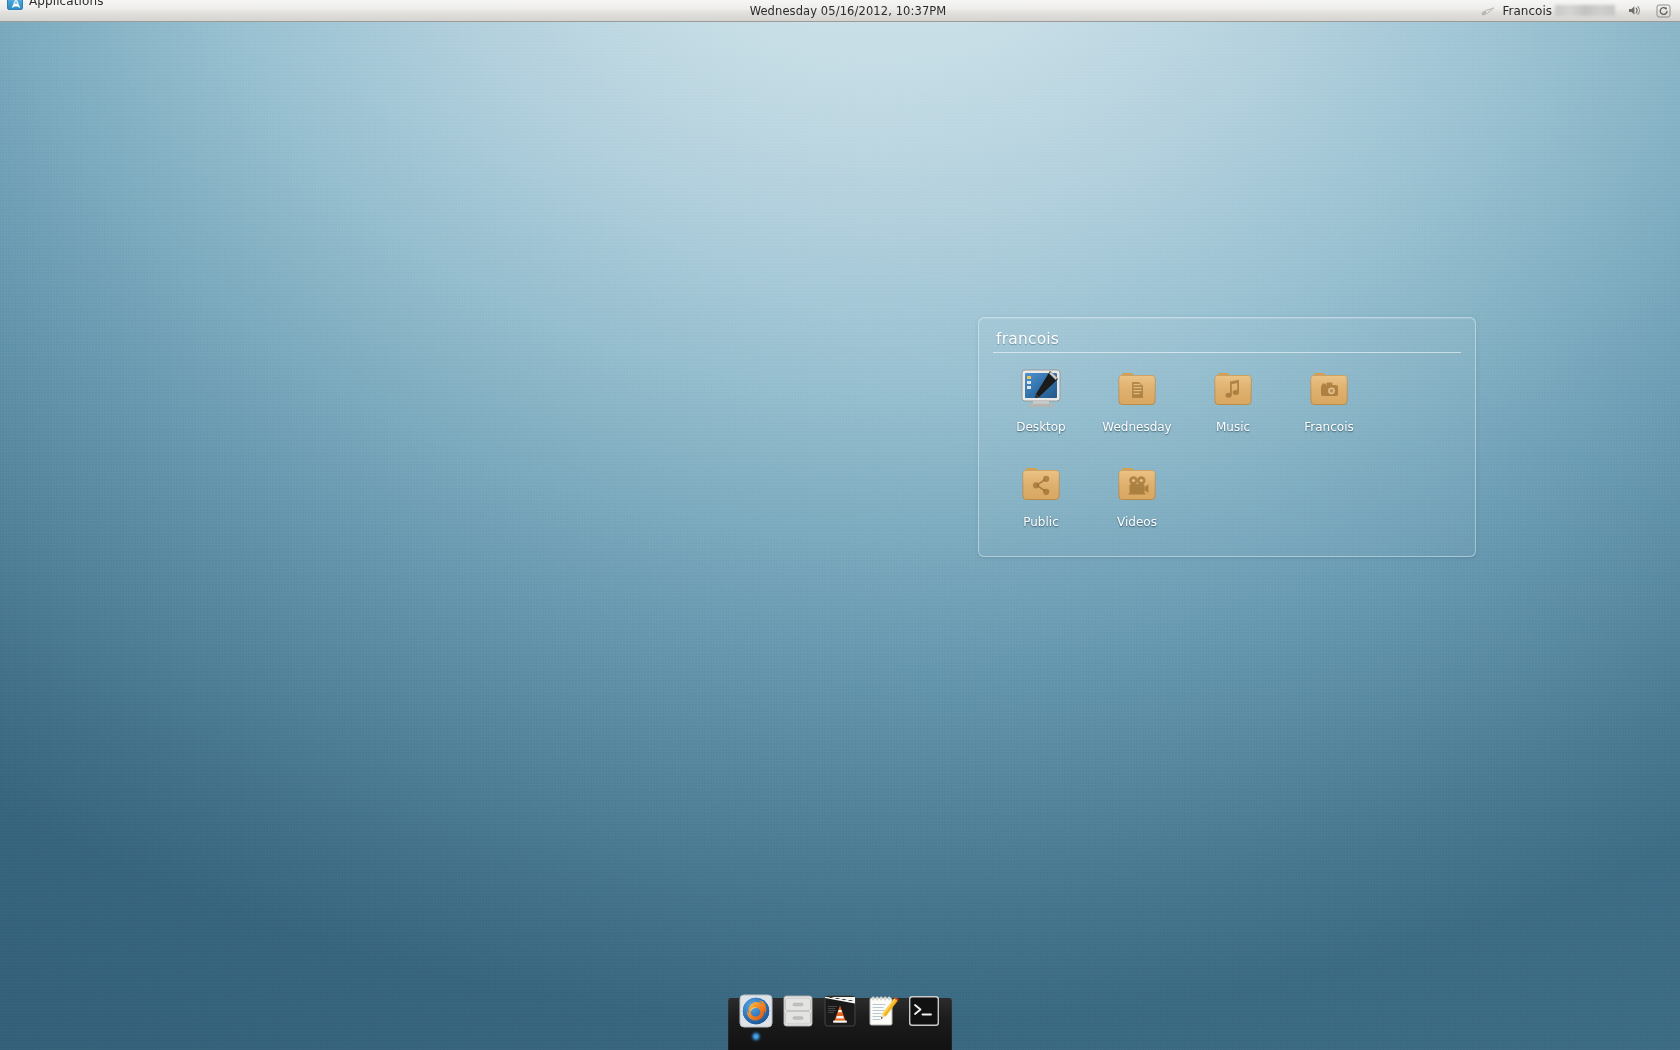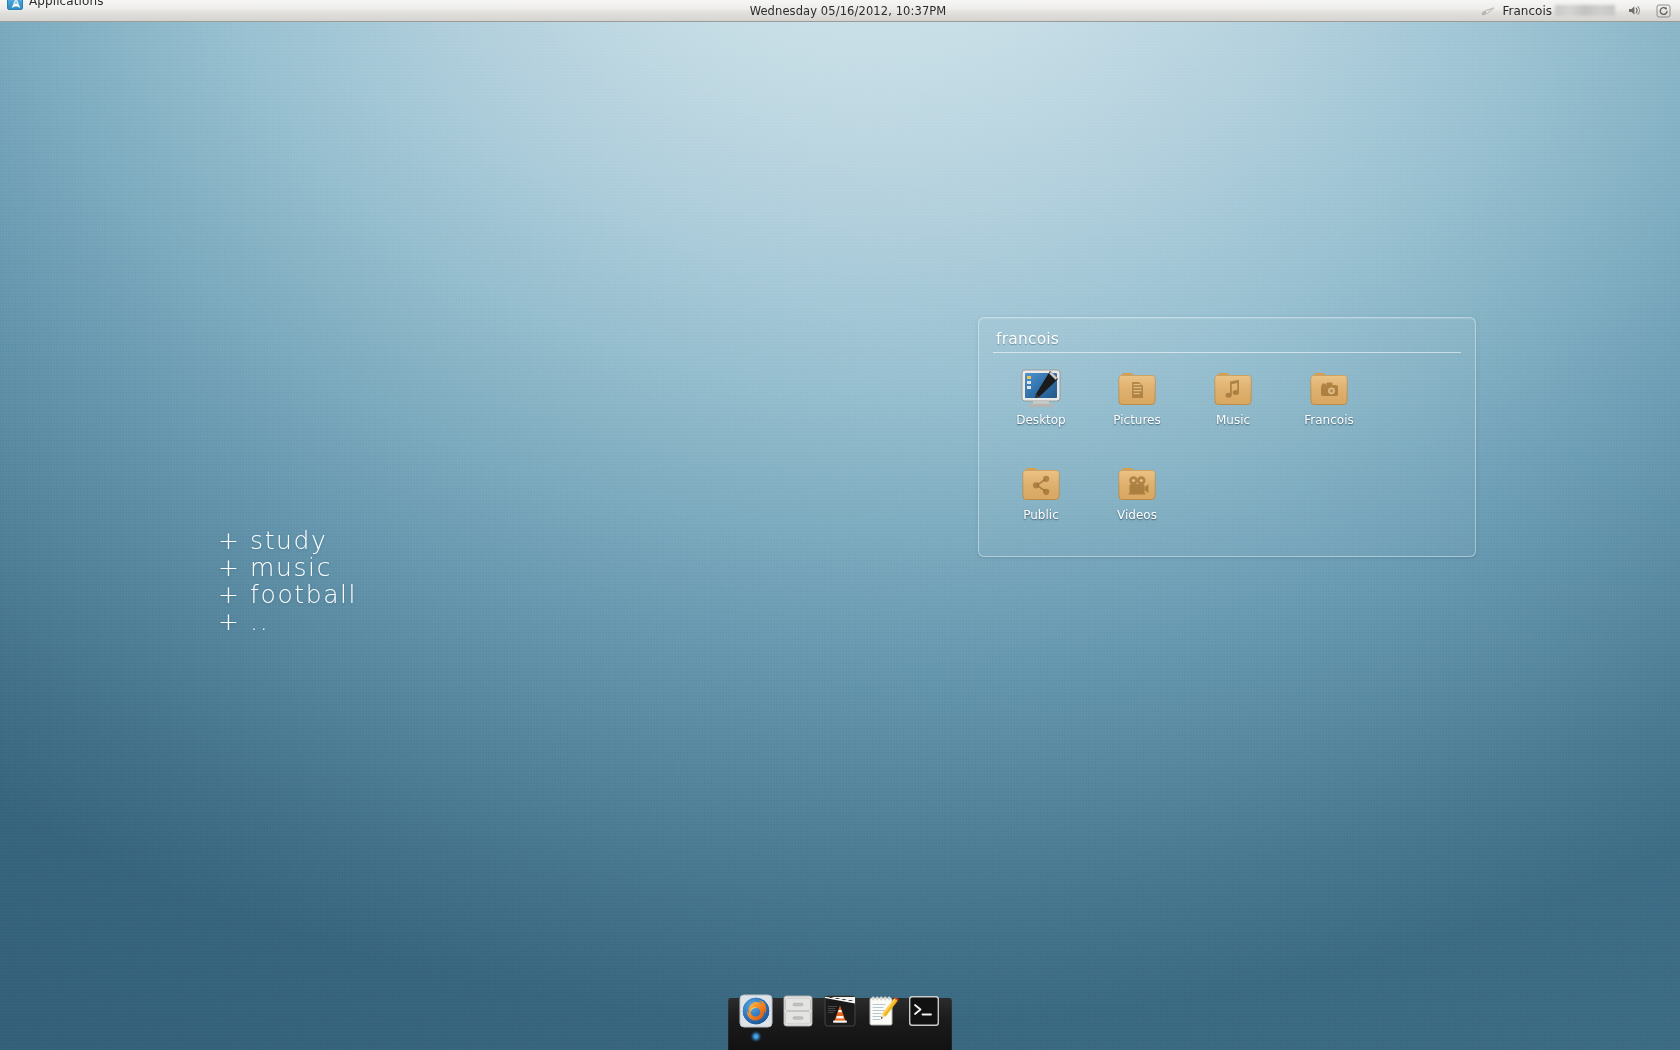--- a/index.html
+++ b/index.html
@@ -125,20 +125,21 @@
     gap: 0px;
   }
   .fv-item {
     width: 96px; height: 95px;
     display: flex; flex-direction: column; align-items: center;
     padding-top: 2px;
     cursor: default;
   }
   .fv-icon { width: 48px; height: 46px; position: relative; }
   .fv-label {
+    margin-top: 7px;
     font-family: "DejaVu Sans", sans-serif;
     font-size: 12px; color: #ffffff;
     text-shadow: 0 1px 1.5px rgba(30,60,80,.75);
     white-space: nowrap;
   }
 
   
   #todo {
     position: absolute; left: 196px; top: 512px;
     color: #ffffff;
@@ -250,26 +251,20 @@
         <svg width="15" height="14" viewBox="0 0 15 14">
           <rect x="1" y="1" width="13" height="12" rx="2" fill="none" stroke="#8e8e8c" stroke-width="1"></rect>
           <path d="M10.2 4.8 A3.4 3.4 0 1 0 11 7.4" fill="none" stroke="#5f5f5d" stroke-width="1.3" stroke-linecap="round"></path>
           <path d="M10.4 2.9 L10.6 5.3 L8.2 5.0 Z" fill="#5f5f5d"></path>
         </svg>
       </div>
     </div>
   </div>
 
   <div id="todo">
-    <div id="todo-list">
-      <div class="todo-row">+ study</div>
-      <div class="todo-row">+ music</div>
-      <div class="todo-row">+ football</div>
-      <div class="todo-row">+ ..</div>
-    </div>
   </div>
 
   <div id="folderview">
     <div id="folderview-header">francois</div>
     <div id="folderview-divider"></div>
     <div id="folderview-grid">
 
       <div class="fv-item">
         <span class="fv-icon">
           <svg width="48" height="46" viewBox="0 0 48 46">
@@ -312,21 +307,21 @@
               <path d="M19 15 h7 l4 4 v12 h-11 z"></path>
             </g>
             <g opacity=".9" fill="#e8c188">
               <rect x="20.5" y="17" width="7" height="1.2"></rect>
               <rect x="20.5" y="20" width="8" height="1.2"></rect>
               <rect x="20.5" y="23" width="8" height="1.2"></rect>
               <rect x="20.5" y="26" width="6" height="1.2"></rect>
             </g>
           </svg>
         </span>
-        <span class="fv-label">Pictures</span>
+        <span class="fv-label">Wednesday</span>
       </div>
 
 
       <div class="fv-item">
         <span class="fv-icon">
           <svg width="48" height="46" viewBox="0 0 48 46">
             <path d="M9 6 h10 l2.2 3 H9 Z" fill="#d3a057"></path>
             <rect x="6" y="8.5" width="36" height="29" rx="3.4" fill="#e3b472" stroke="#b98a45" stroke-width="1"></rect>
             <rect x="6" y="8.5" width="36" height="29" rx="3.4" fill="url(#fg3)"></rect>
             <defs>

